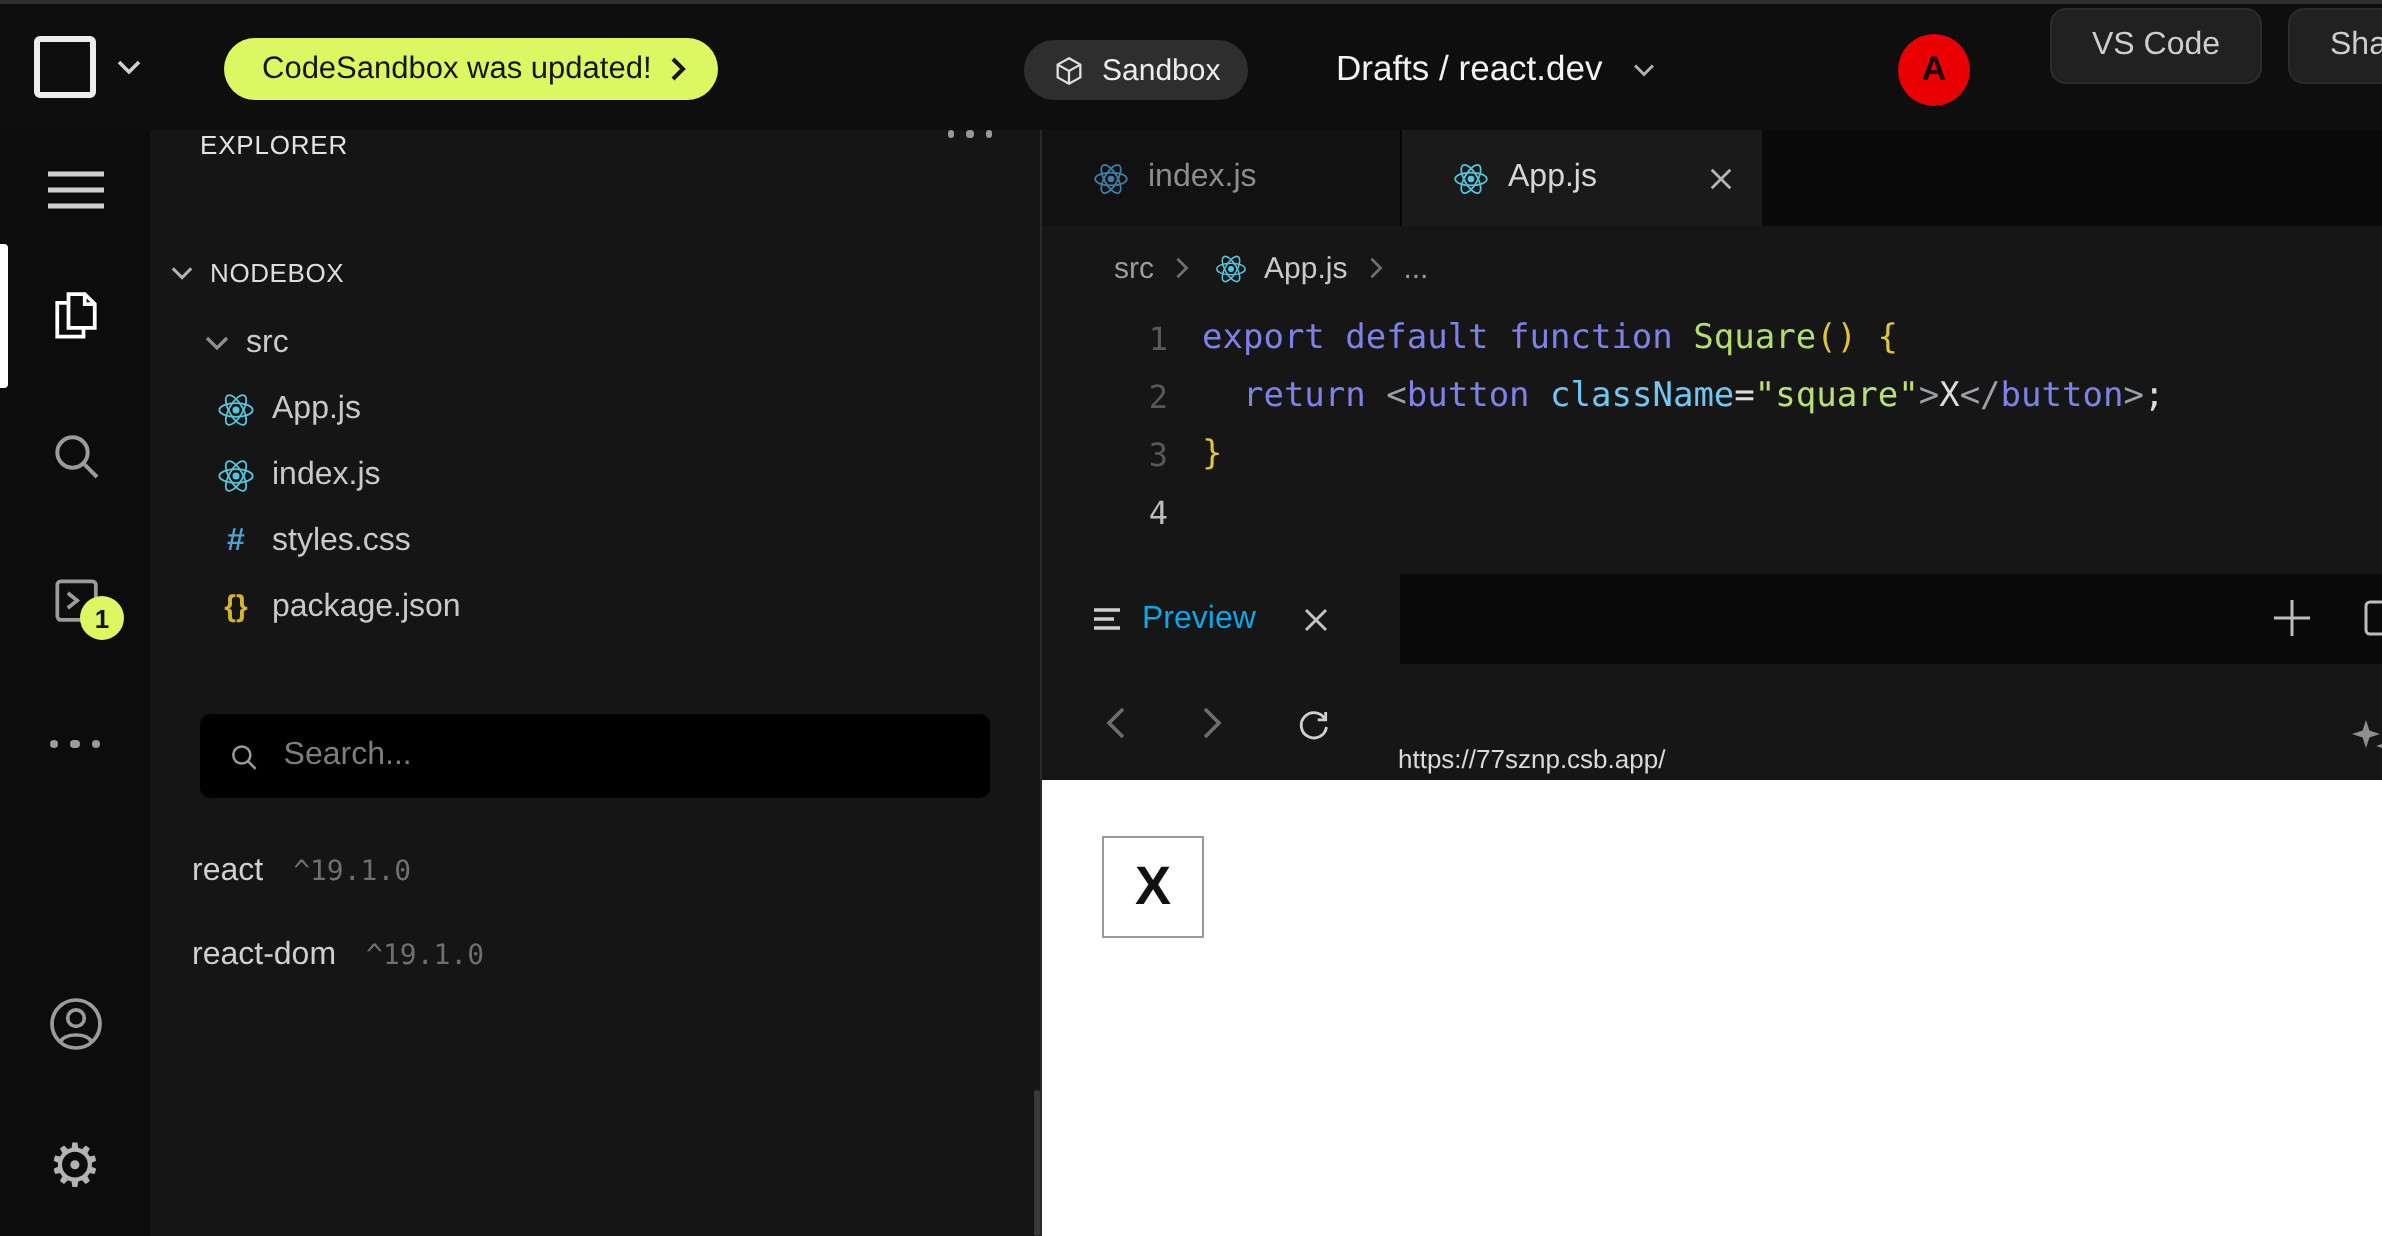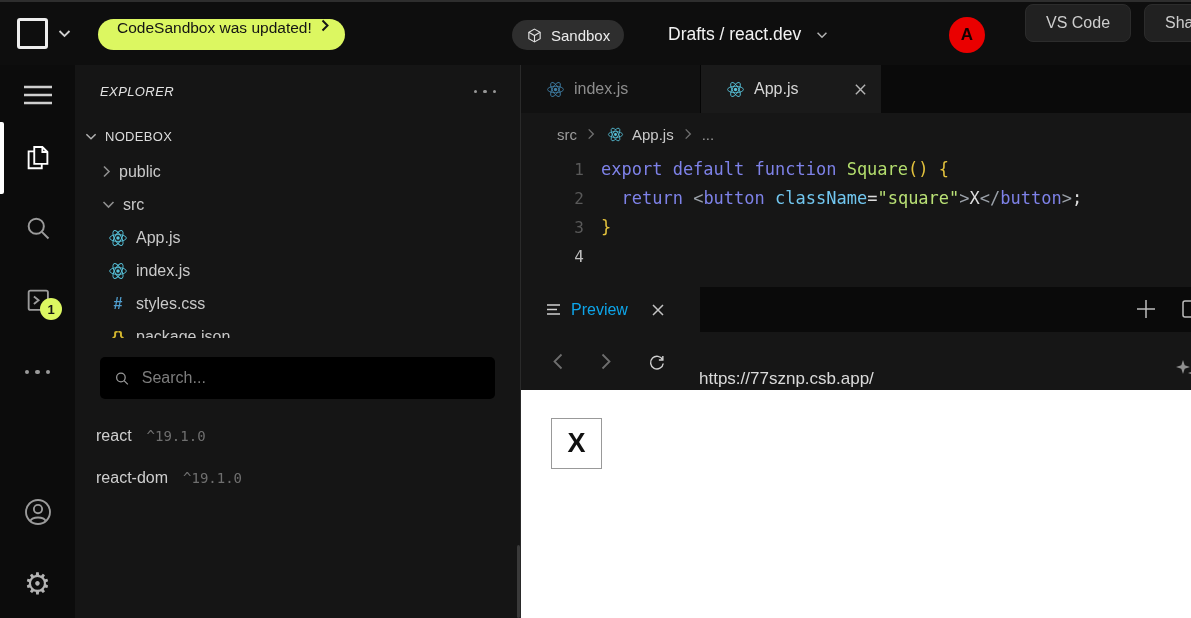--- a/index.html
+++ b/index.html
@@ -4,22 +4,22 @@
 <style>
   html,body{margin:0;padding:0;background:#000;}
   *{box-sizing:border-box;}
   .screen{position:relative;width:1191px;height:618px;overflow:hidden;
     font-family:"Liberation Sans",sans-serif;background:#0e0e0e;color:#ddd;}
 
   
   .topbar{position:absolute;left:0;top:0;width:1191px;height:65px;background:#0e0e0e;border-top:2px solid #2e2e2e;}
   .logo-box{position:absolute;left:17px;top:16px;width:31px;height:31px;border:3px solid #ededed;border-radius:3px;cursor:pointer;}
   .logo-caret{position:absolute;left:58px;top:27px;color:#cfcfcf;}
-  .update-pill{position:absolute;left:98px;top:17px;height:31px;border-radius:16px;
-    background:var(--accent-lime);color:#141414;display:flex;gap:9px;
+  .update-pill{position:absolute;left:112px;top:17px;height:31px;border-radius:16px;
+    background:var(--accent-lime);color:#141414;display:flex;align-items:center;gap:9px;
     padding:0 16px 0 19px;font-size:15.5px;font-weight:500;cursor:pointer;}
   .sandbox-badge{position:absolute;left:512px;top:18px;height:30px;border-radius:15px;background:#2e2e2e;
     display:flex;align-items:center;gap:8px;padding:0 14px;color:#ececec;font-size:15px;}
   .project-crumb{position:absolute;left:652px;top:0;height:65px;display:flex;align-items:center;gap:15px;cursor:pointer;}
   .project-crumb .crumb-text{color:#f2f2f2;font-size:17.5px;margin-left:16px;}
   .avatar{position:absolute;left:949px;top:15px;width:36px;height:36px;border-radius:50%;
     background:var(--avatar-red);color:#160000;font-weight:bold;font-size:17px;
     display:flex;align-items:center;justify-content:center;cursor:pointer;}
   .top-btn{position:absolute;top:2px;height:38px;background:#212121;border:1px solid #2c2c2c;border-radius:8px;
     color:#cdcdcd;font-size:16px;display:flex;align-items:center;padding:0 20px;cursor:pointer;}
@@ -37,21 +37,21 @@
   .act-icon.active{color:#fff;}
   .term-badge{position:absolute;right:13px;top:16px;width:22px;height:22px;border-radius:50%;
     background:var(--accent-lime);color:#151515;font-size:13px;font-weight:bold;
     display:flex;align-items:center;justify-content:center;}
   .dots{display:flex;gap:6px;}
   .dots i{width:4.5px;height:4.5px;border-radius:50%;background:#9b9b9b;}
   .gear-glyph{font-family:"DejaVu Sans",sans-serif;font-size:30px;color:#b3b3b3;line-height:1;}
 
   
   .sidebar{position:relative;width:446px;height:553px;background:#151515;flex:none;border-right:1px solid #2a2a2a;}
-  .sb-header{height:53px;display:flex;align-items:center;padding:0 24px 0 25px;font-style:italic;}
+  .sb-header{height:53px;display:flex;padding:0 24px 0 25px;}
   .sb-title{font-size:13px;letter-spacing:.4px;color:#e3e3e3;}
   .sb-header .dots{margin-left:auto;cursor:pointer;}
   .sb-header .dots i{width:3.5px;height:3.5px;background:#989898;}
   .section-row{height:33px;display:flex;align-items:center;gap:8px;padding-left:10px;
     font-size:13px;letter-spacing:.3px;color:#dcdcdc;cursor:pointer;}
   .section-row .chev{color:#b2b2b2;}
   .row-sandbox{border-top:1px solid #232323;border-bottom:1px solid #232323;}
   .row-nodebox{height:37px;border-bottom:none;}
   .tree{height:183px;overflow:hidden;}
   .tree-row{height:33px;display:flex;align-items:center;gap:8px;font-size:16px;color:#c9c9c9;cursor:pointer;}
@@ -105,21 +105,21 @@
   .pv-tab{width:179px;display:flex;align-items:center;gap:10px;padding-left:25px;
     font-size:16px;color:#0ea5e9;cursor:pointer;}
   .pv-tab .tab-close{margin:0;color:#c3c3c3;}
   .pv-strip{flex:1;background:#0a0a0a;position:relative;}
   .pv-plus{position:absolute;right:34px;top:11px;color:#bdbdbd;cursor:pointer;}
   .pv-layout{position:absolute;right:-10px;top:12px;color:#bdbdbd;cursor:pointer;}
   .pv-nav{height:58px;background:#161616;display:flex;align-items:center;flex:none;position:relative;}
   .nav-btn{width:30px;display:flex;justify-content:center;color:#6e6e6e;cursor:pointer;}
   .nav-back{margin-left:22px;} .nav-fwd{margin-left:18px;}
   .nav-refresh{margin-left:20px;color:#cfcfcf;}
-  .pv-url{margin-left:28px;font-size:17px;color:#dadada;cursor:text;margin-top:36px;}
+  .pv-url{margin-left:28px;font-size:13px;color:#dadada;cursor:text;margin-top:36px;}
   .pv-sparkle{position:absolute;right:-7px;bottom:10px;color:#8f8f8f;cursor:pointer;}
   .pv-content{flex:1;background:#fff;position:relative;}
   .sq-btn{position:absolute;left:30px;top:28px;width:51px;height:51px;background:#fff;
     border:1px solid #999;color:#111;font-weight:bold;font-size:27px;
     display:flex;align-items:center;justify-content:center;cursor:pointer;}
 
   svg{display:block;}
 </style>
 </head>
 <body>
@@ -225,26 +225,20 @@
 
 
       <div class="section-row row-nodebox">
         <svg class="chev" width="12" height="9" viewBox="0 0 13 9" fill="none" stroke="currentColor" stroke-width="1.6">
             <path d="M1.5 2 L6.5 7 L11.5 2"></path>
           </svg>
         <span>NODEBOX</span>
       </div>
 
       <div class="tree">
-        <div class="tree-row folder">
-          <svg class="chev" width="9" height="13" viewBox="0 0 8 13" fill="none" stroke="currentColor" stroke-width="1.6">
-              <path d="M1.5 1.5 L6.5 6.5 L1.5 11.5"></path>
-            </svg>
-          <span>public</span>
-        </div>
         <div class="tree-row folder">
           <svg class="chev" width="13" height="9" viewBox="0 0 13 9" fill="none" stroke="currentColor" stroke-width="1.6">
               <path d="M1.5 2 L6.5 7 L11.5 2"></path>
             </svg>
           <span>src</span>
         </div>
         <div class="tree-row file">
           <span class="file-ic react-c">
             <svg width="20" height="20" viewBox="0 0 24 24">
                 <circle cx="12" cy="12" r="2.1" fill="currentColor"></circle>

